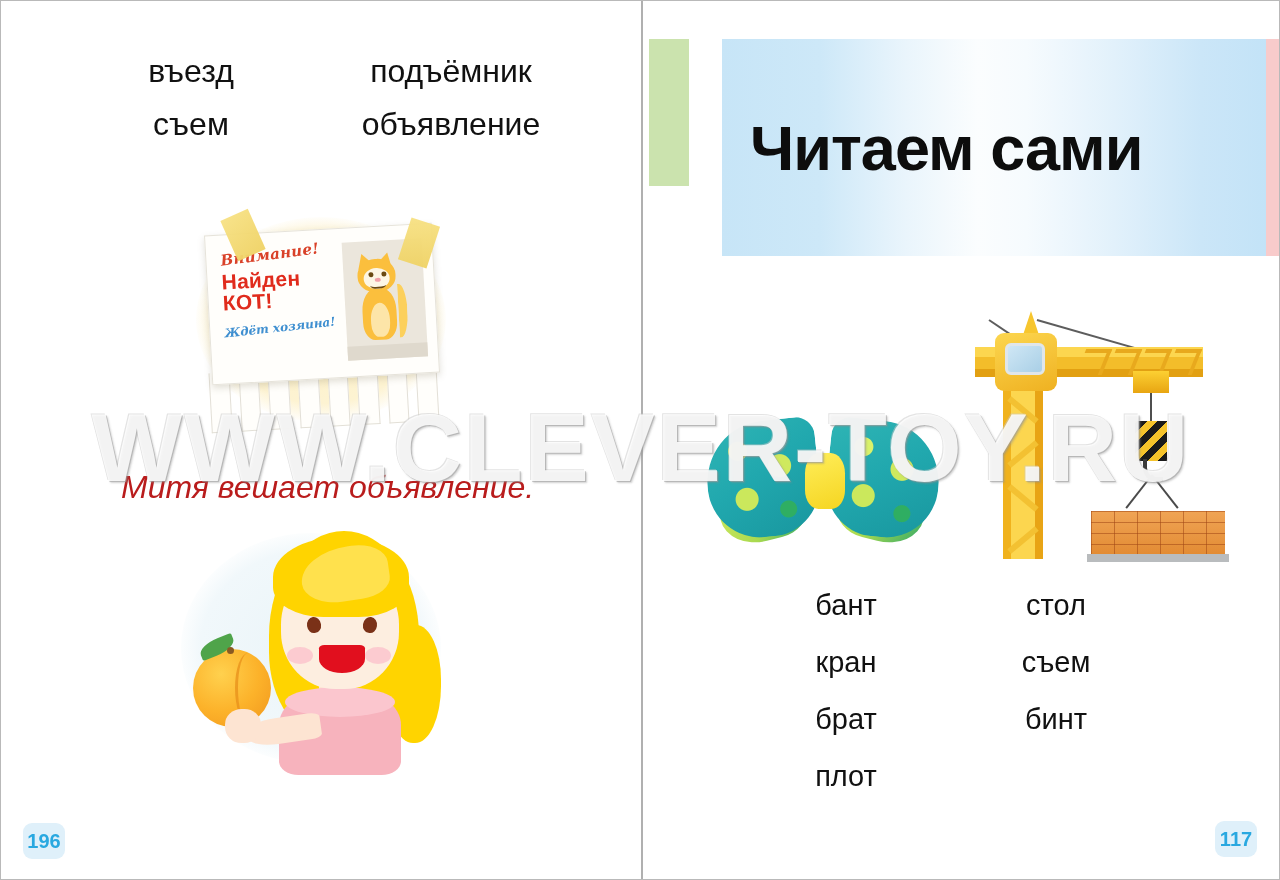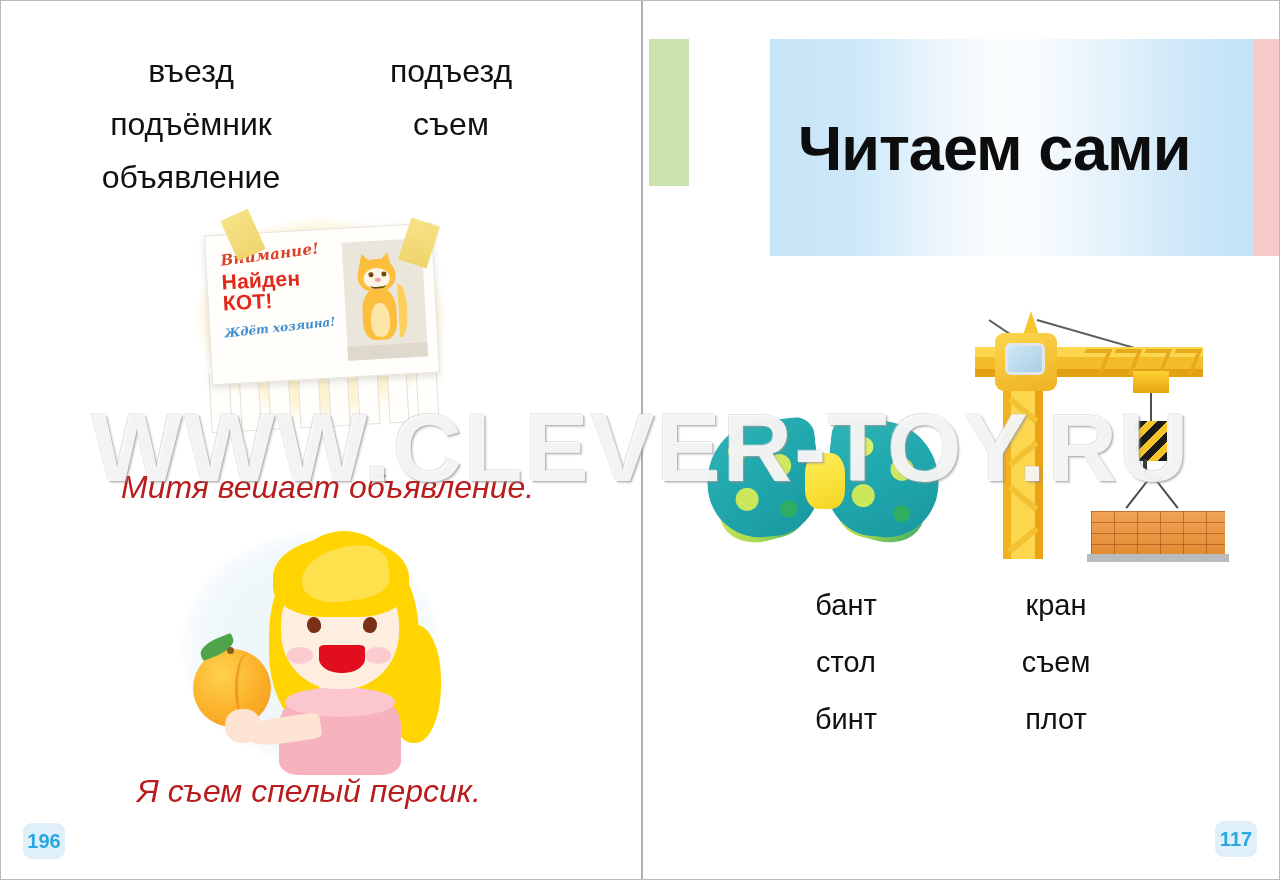--- a/index.html
+++ b/index.html
@@ -267,25 +267,24 @@
 
   
   .tab {
     position: absolute; top: 38px; width: 40px; height: 147px;
   }
   .tab-green { left: 648px; background: #cbe3ae; }
   .tab-pink  { left: 1243px; width: 36px; height: 217px; background: #f8cbcb; }
 
   .banner {
     position: absolute; left: 721px; top: 38px;
-    width: 484px; height: 217px;
+    width: 544px; height: 217px;
     background: linear-gradient(to right,
       #c7e5f7 0%, #cde8f8 18%, #eaf5fc 34%, #fbfdfe 47%,
       #f6fbfe 56%, #e2f1fb 72%, #cbe6f8 88%, #c3e3f7 100%);
-    margin-left: 48px;
   }
   .banner-title {
     position: absolute; left: 0; top: 0;
     width: 100%; height: 100%;
     display: flex; align-items: center;
     padding-left: 28px;
     font-size: 63px; font-weight: 700; color: #0d0d0d;
     letter-spacing: -1px;
   }
 
@@ -445,21 +444,20 @@
 </style>
 </head>
 <body>
 
 <div id="spread">
 
   <div class="page page-left">
 
     <div class="word-table">
       <div class="wcell">въезд</div>
-      <div class="wcell">подъезд</div>
       <div class="wcell">подъёмник</div>
       <div class="wcell">съем</div>
       <div class="wcell">объявление</div>
     </div>
 
     <div class="poster-wrap">
       <div class="poster-glow"></div>
       <div class="fringe">
         <span></span>
           <span></span>
@@ -516,21 +514,20 @@
       <div class="g-cheek r"></div>
       <div class="g-mouth"></div>
       <div class="g-arm"></div>
       <div class="peach"></div>
       <div class="peach-crease"></div>
       <div class="peach-leaf"></div>
       <div class="peach-stem"></div>
       <div class="g-hand"></div>
     </div>
 
-    <div class="caption caption-2">Я съем спелый персик.</div>
 
     <div class="pagenum pagenum-left">196</div>
   </div>
 
   <div class="gutter"></div>
 
   <div class="page page-right">
   </div>
 
   <div class="tab tab-green"></div>
@@ -569,23 +566,24 @@
     <div class="hook-block"></div>
     <div class="hook"></div>
     <div class="sling" style="left:210px; transform:rotate(38deg);"></div>
     <div class="sling" style="left:210px; transform:rotate(-38deg);"></div>
     <div class="brick-pallet"></div>
     <div class="pallet-base"></div>
   </div>
 
   <div class="word-table-right">
     <div class="wcell">бант</div>
+    <div class="wcell">стол</div>
     <div class="wcell">кран</div>
-    <div class="wcell">стол</div>
     <div class="wcell">съем</div>
+    <div class="wcell">брат</div>
     <div class="wcell">бинт</div>
     <div class="wcell">плот</div>
   </div>
 
   <div class="pagenum pagenum-right">117</div>
 
   <div class="watermark">WWW.CLEVER-TOY.RU</div>
 </div>
 
 </body></html>

